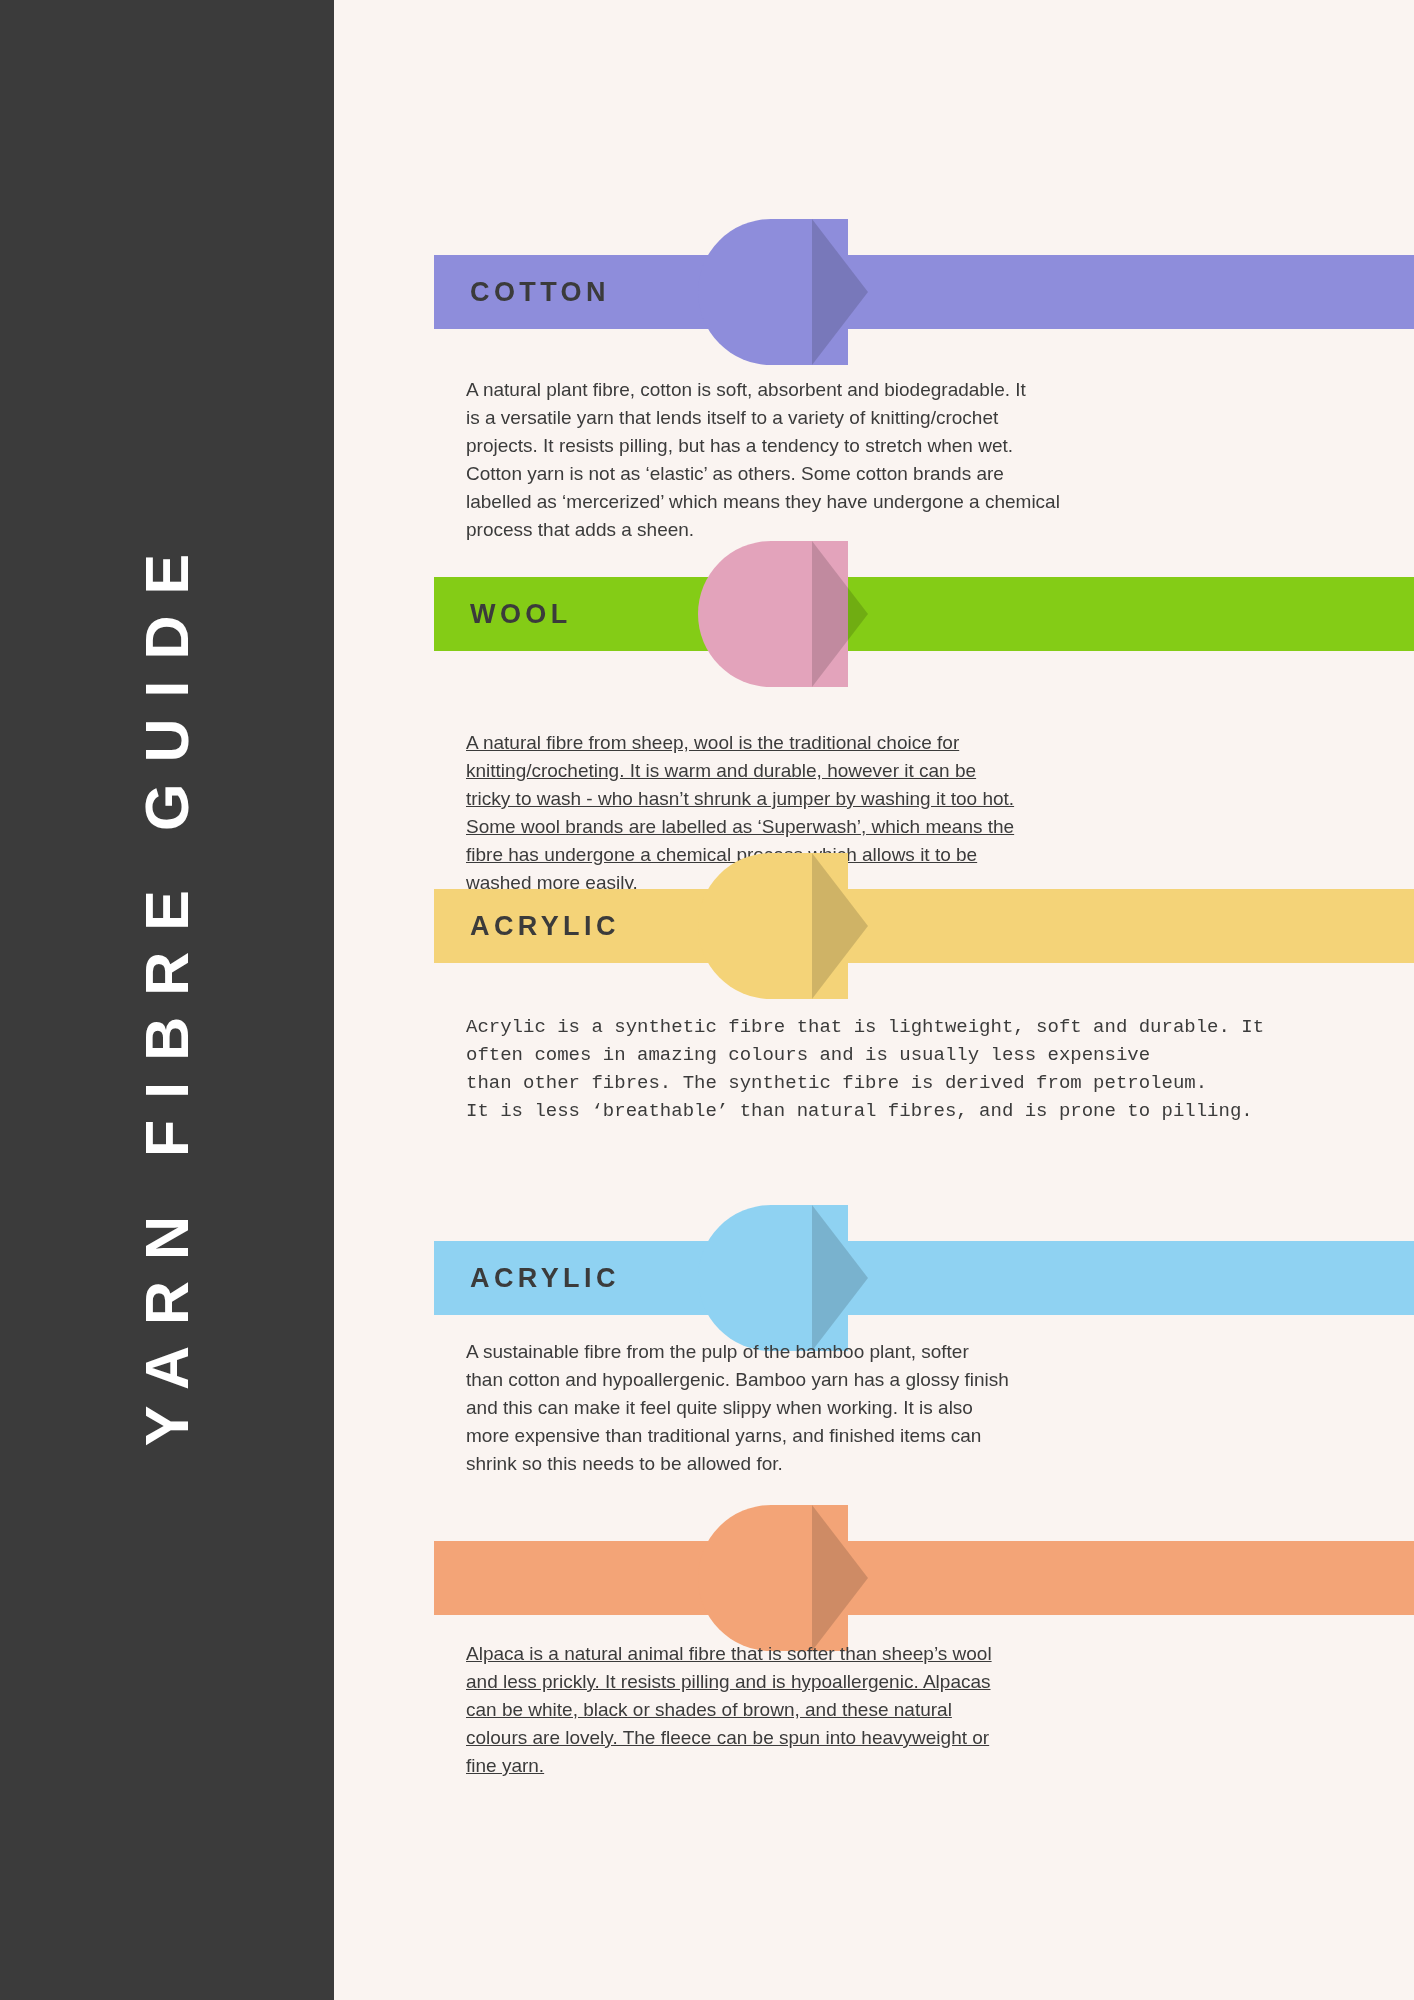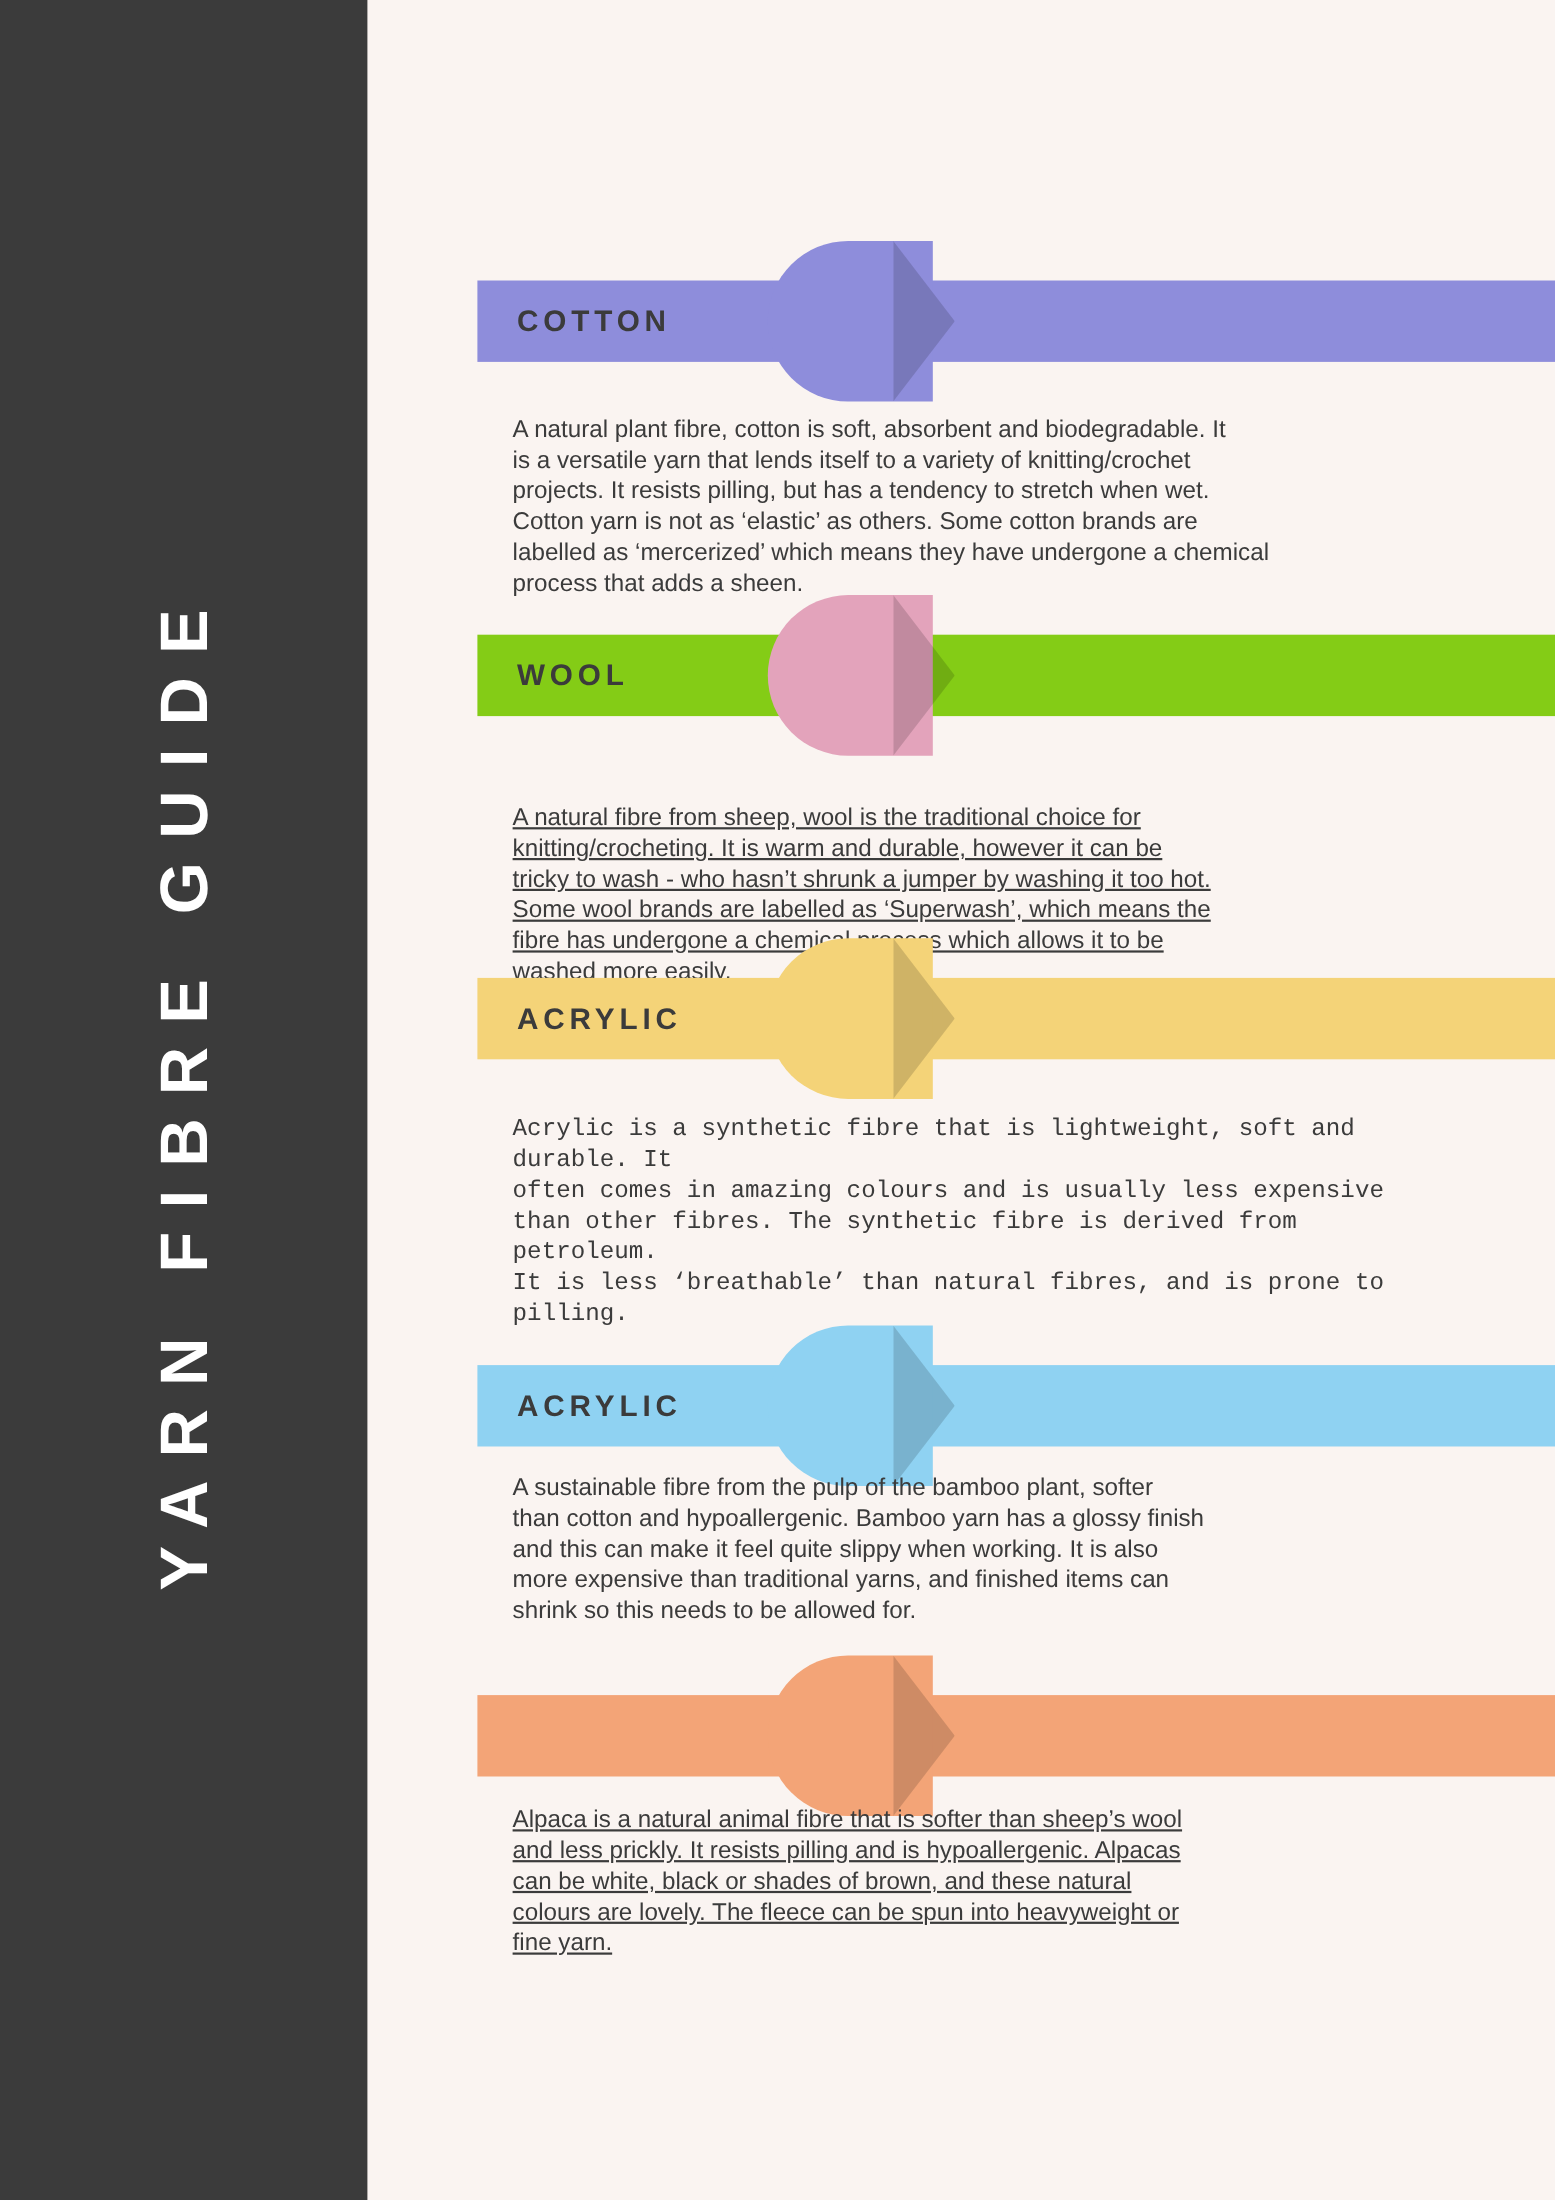--- a/index.html
+++ b/index.html
@@ -96,21 +96,21 @@
     width: 56px;
     height: 146px;
     clip-path: polygon(0 0, 56px 73px, 0 146px);
     background: rgba(0,0,0,0.16);
   }
   .desc {
     position: absolute;
     left: 466px;
     width: 800px;
     color: #3b3b3b;
-    font-size: 22px;
+    font-size: 19px;
     line-height: 28px;
     font-family: "Liberation Sans", sans-serif;
     white-space: pre-line;
   }
 </style>
 </head>
 <body>
 
 <div class="page">
 

